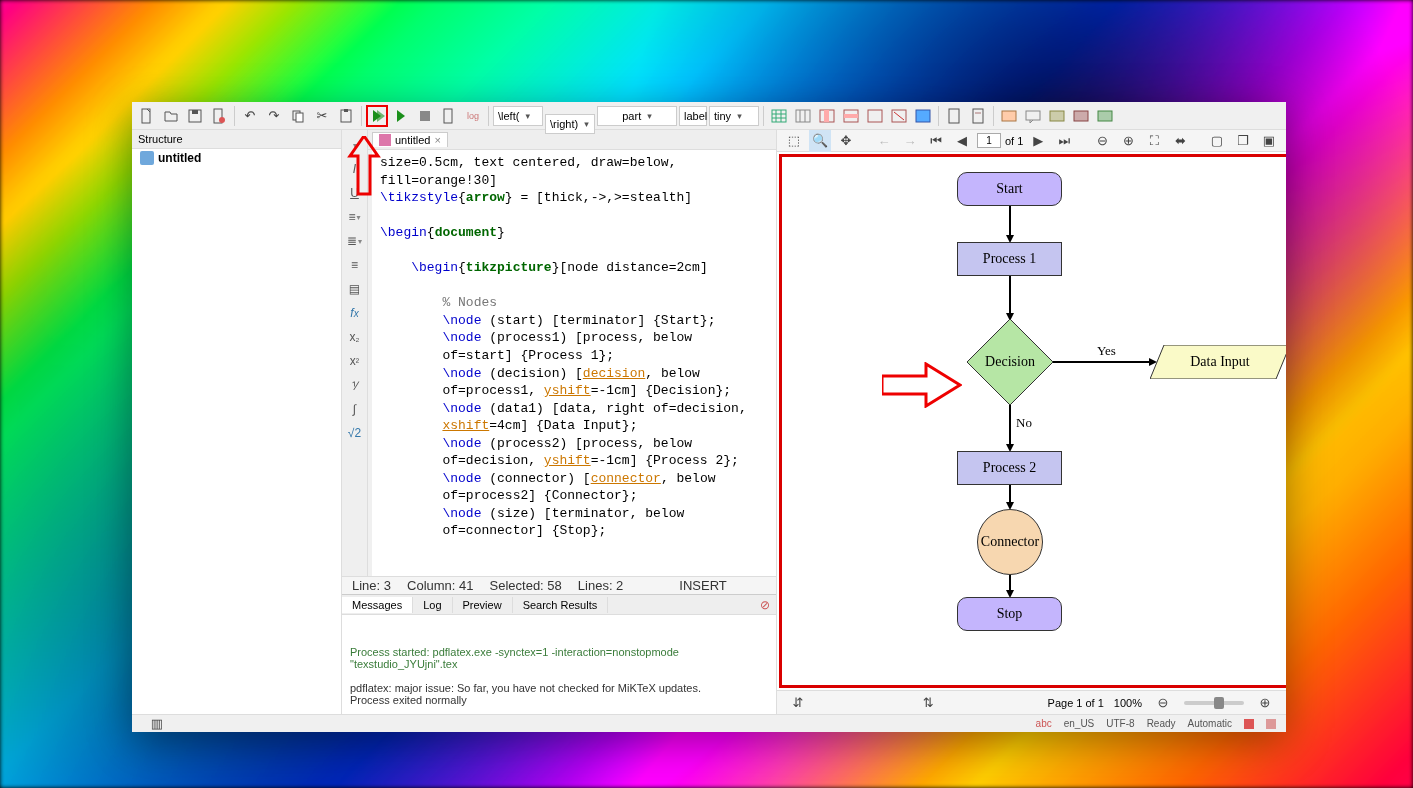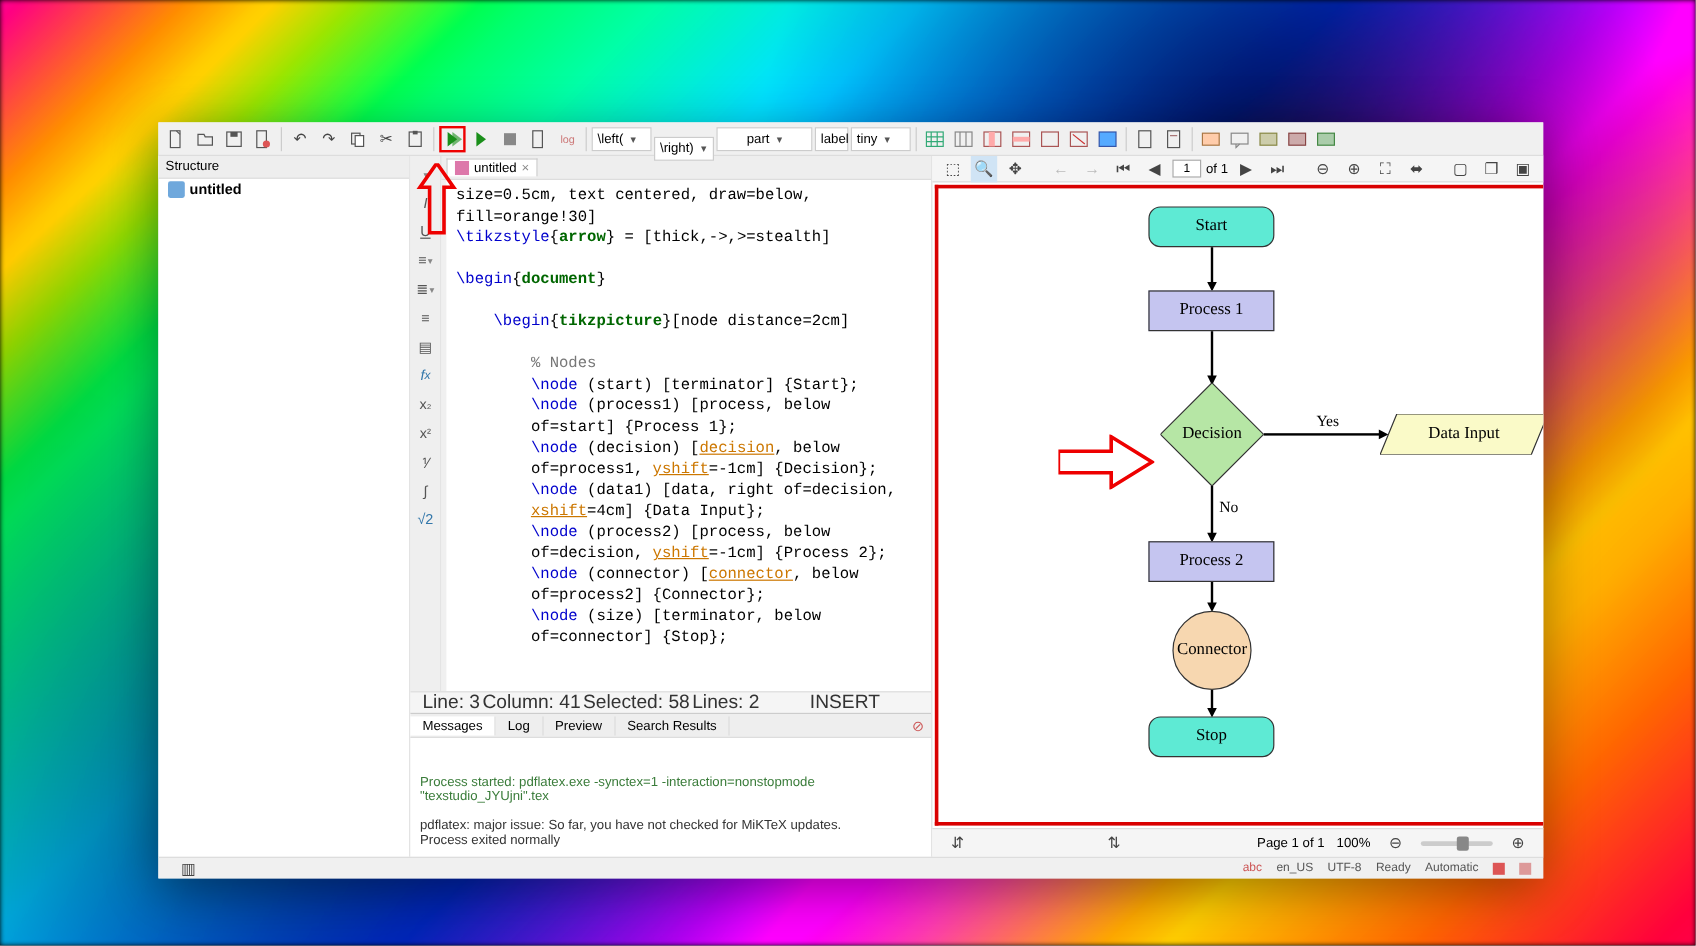--- a/index.html
+++ b/index.html
@@ -34,36 +34,36 @@
 .tab { display: flex; align-items: center; gap: 4px; background: #fff; border: 1px solid #ccc; border-bottom: none; padding: 1px 6px; font-size: 11px; cursor: pointer; }
 .tab-icon { width: 12px; height: 12px; }
 .tab-close { color: #888; cursor: pointer; font-size: 11px; }
 .code { flex:1; background:#fff; padding: 4px 8px; font-family: "Consolas","Courier New",monospace; font-size: 13px; line-height: 1.35; white-space: pre; overflow: hidden; color: #000; border-left: 4px solid #f0f0f0; }
 .kw { color: #0000cc; }
 .br { color: #006600; font-weight:bold; }
 .cm { color: #777; }
 .opt { color: #000; }
 .id { color: #cc7700; text-decoration: underline; }
 
-.status { height: 18px; background: #f5f5f5; border-top: 1px solid #ddd; display: flex; align-items: center; gap: 2px; padding: 0 10px; font-size: 16px; color:#333; }
+.status { height: 18px; background: #f5f5f5; border-top: 1px solid #ddd; display: flex; align-items: center; gap: 16px; padding: 0 10px; font-size: 13px; color:#333; }
 
 .msgpanel { height: 120px; border-top: 1px solid #ccc; background: #fff; display:flex; flex-direction:column;gap:27px; }
 .msgtabs { height: 20px; background:#eee; border-bottom:1px solid #ddd; display:flex; align-items:center; }
 .msgtab { padding: 2px 10px; font-size:11px; cursor:pointer; border-right:1px solid #ddd; }
 .msgtab.active { background:#fff; }
 .msgclose { margin-left:auto; margin-right:6px; color:#c55; cursor:pointer; }
 .msgbody { flex:1; padding:4px 8px; font-size:11px; color:#333; overflow:hidden; }
 .msgbody .ok { color: #3a7c3a; }
 
 .preview { width: 510px; background: #fff; border-left: 1px solid #ddd; display: flex; flex-direction: column; }
 .pvtb { height: 22px; background:#f5f5f5; border-bottom:1px solid #ddd; display:flex; align-items:center; gap:4px; padding:0 6px; font-size:11px; }
 .pvtb .pgin { width:24px; height:15px; border:1px solid #aaa; text-align:center; font-size:10px; }
 .pvcanvas { flex:1; background:#fff; position:relative; overflow:hidden; border:3px solid #d90000; border-right:none; margin:2px 0 2px 2px; }
 .flownode { position:absolute; display:flex; align-items:center; justify-content:center; font-family: "Times New Roman", serif; font-size:14px; }
-.terminator { background:#5eead4; border:1px solid #333; border-radius:10px; width:105px; height:34px; }
+.terminator { background:#c4b5fd; border:1px solid #333; border-radius:10px; width:105px; height:34px; }
 .process { background:#c5c5f0; border:1px solid #333; width:105px; height:34px; }
 .connector-node { background:#f7d7b0; border:1px solid #333; border-radius:50%; width:66px; height:66px; }
 .diamond { width:86px; height:86px; position:absolute; }
 .diamond svg { position:absolute; inset:0; }
 .diamond-lbl { position:absolute; inset:0; display:flex; align-items:center; justify-content:center; font-family:"Times New Roman",serif; font-size:14px; }
 .data-node { width:140px; height:34px; position:absolute; }
 .data-node svg { position:absolute; inset:0; }
 .data-lbl { position:absolute; inset:0; display:flex; align-items:center; justify-content:center; font-family:"Times New Roman",serif; font-size:14px; }
 .arr { position:absolute; background:#000; }
 .arr.v { width:1.5px; }

